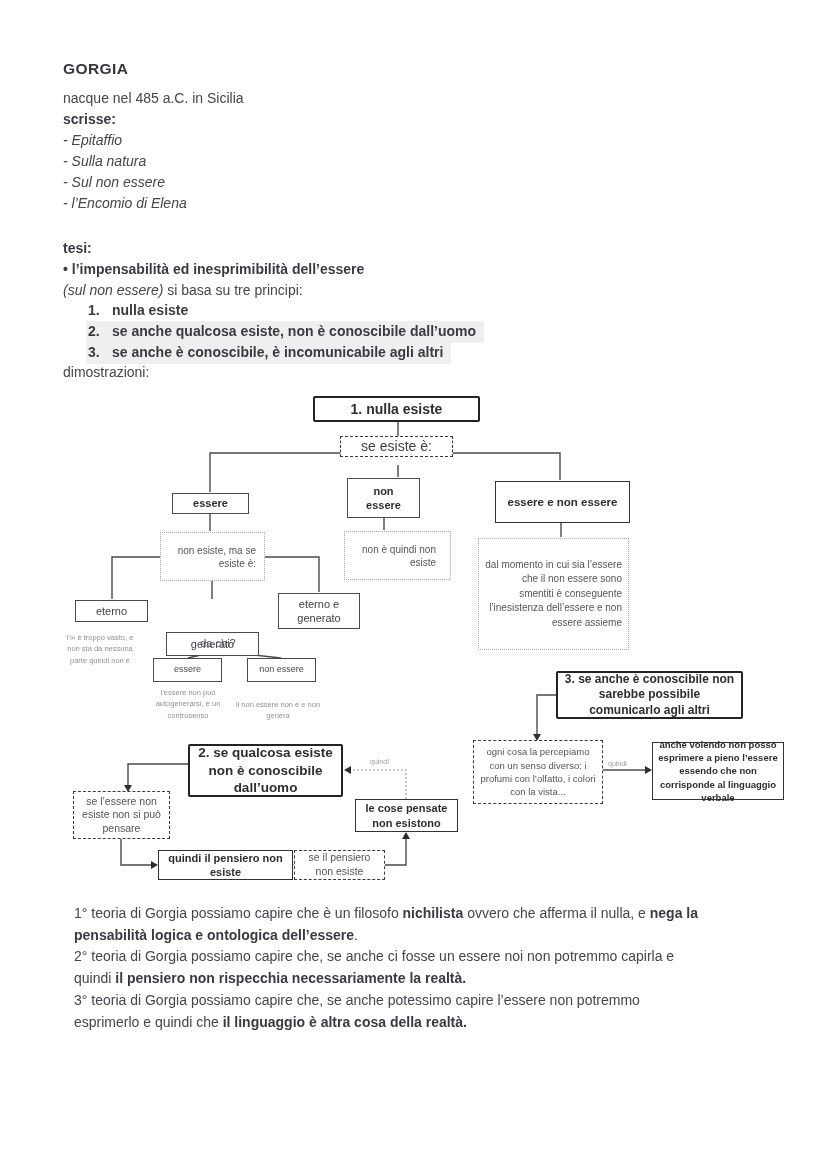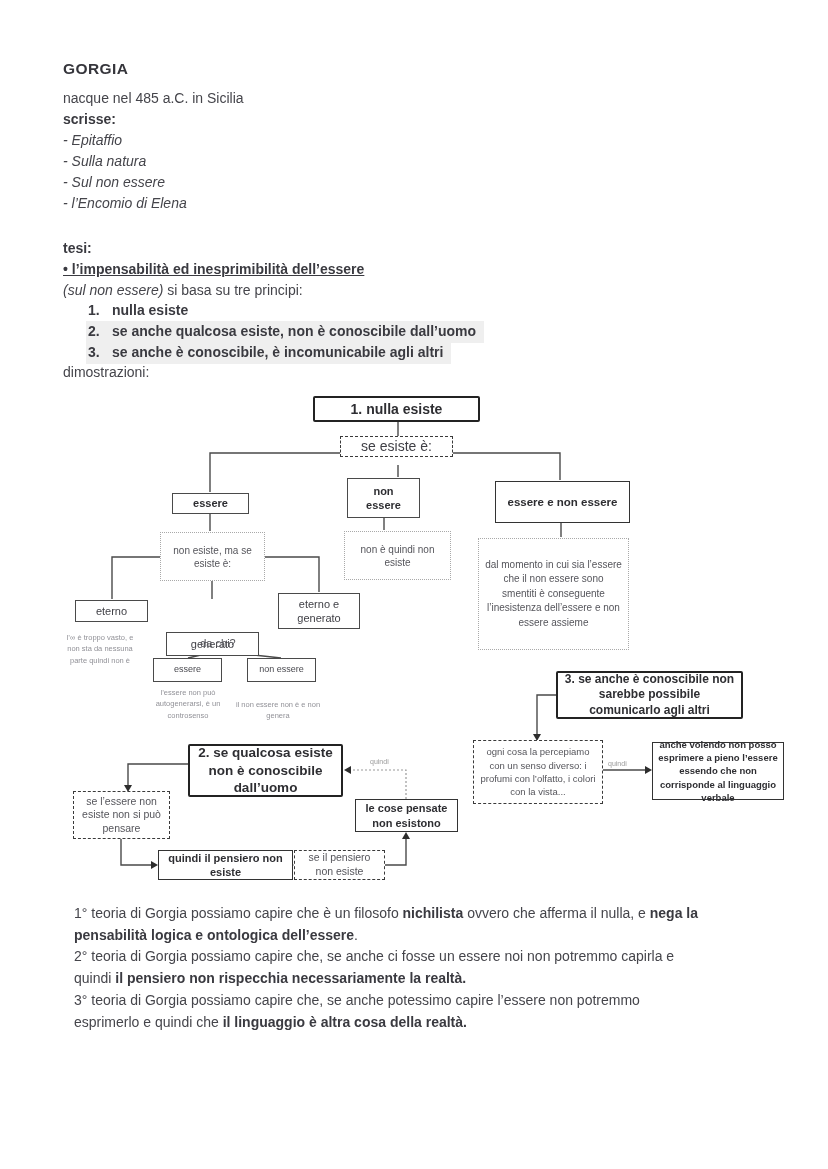--- a/index.html
+++ b/index.html
@@ -3,35 +3,35 @@
 <meta charset="utf-8">
 <style>
   html,body{margin:0;padding:0;background:#ffffff;}
   body{width:828px;height:1169px;font-family:"Liberation Sans",sans-serif;color:#45454b;}
   .page{position:relative;width:828px;height:1169px;overflow:hidden;background:#fff;}
   .abs{position:absolute;}
   .t14{font-size:14px;line-height:21px;}
   .bold{font-weight:700;color:#3a3a40;}
   .italic{font-style:italic;}
   .h-title{font-size:15.5px;font-weight:700;letter-spacing:.4px;color:#35353b;}
-  .underl{text-decoration:underline;}
+  .underl{}
   .works div{line-height:21px;}
   .principles .row{line-height:21px;height:21px;}
   .principles .wrap{display:inline-block;padding:0 8px 1px 2px;margin-left:-2px;}
   .principles .hl{background:#efefef;}
   .principles .num{display:inline-block;min-width:24px;font-weight:700;color:#3a3a40;}
   .principles .txt{font-weight:700;color:#3a3a40;}
   
   .diagram{position:absolute;left:0;top:390px;width:828px;height:512px;}
   .bx{position:absolute;display:flex;align-items:center;justify-content:center;text-align:center;background:#fff;box-sizing:border-box;color:#3f3f45;line-height:1.3;}
   .solid{border:1.6px solid #4a4a4a;}
   .solid2{border:1.9px solid #333;}
   .thick{border:2.6px solid #232323;border-radius:2px;}
   .dashedb{border:1.7px dashed #3a3a3a;}
-  .dottedb{border:1.6px dotted #a9a9a9;}
+  .dottedb{border:1.6px dotted #a9a9a9;text-align:right;}
   .bb{font-weight:700;color:#2e2e32;}
   .note{position:absolute;text-align:center;color:#929298;font-size:7.5px;line-height:1.5;}
   .tinylabel{position:absolute;color:#9a9a9a;font-size:7px;background:#fff;padding:0 2px;}
   .footer div{line-height:21.7px;font-size:14px;}
   svg{position:absolute;left:0;top:0;}
 </style>
 </head>
 <body>
 
 <div class="page">

